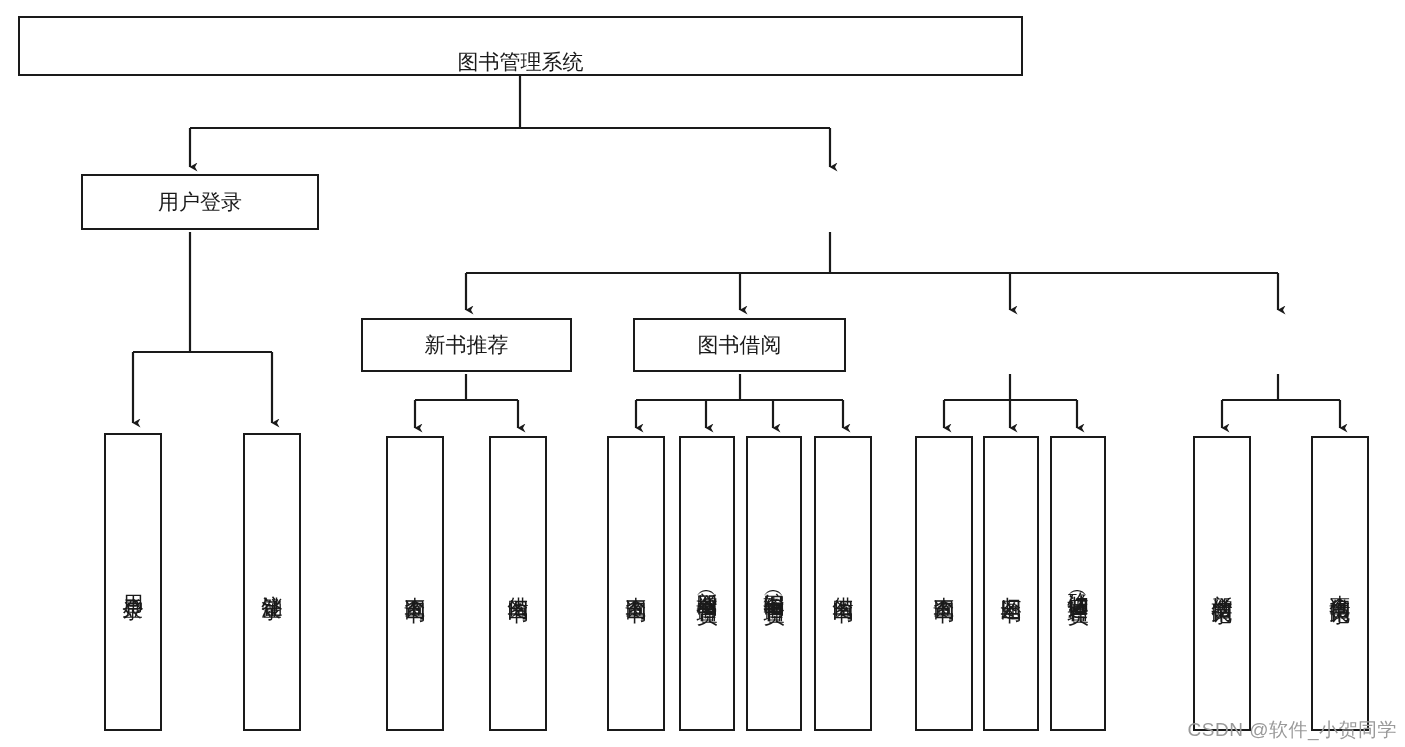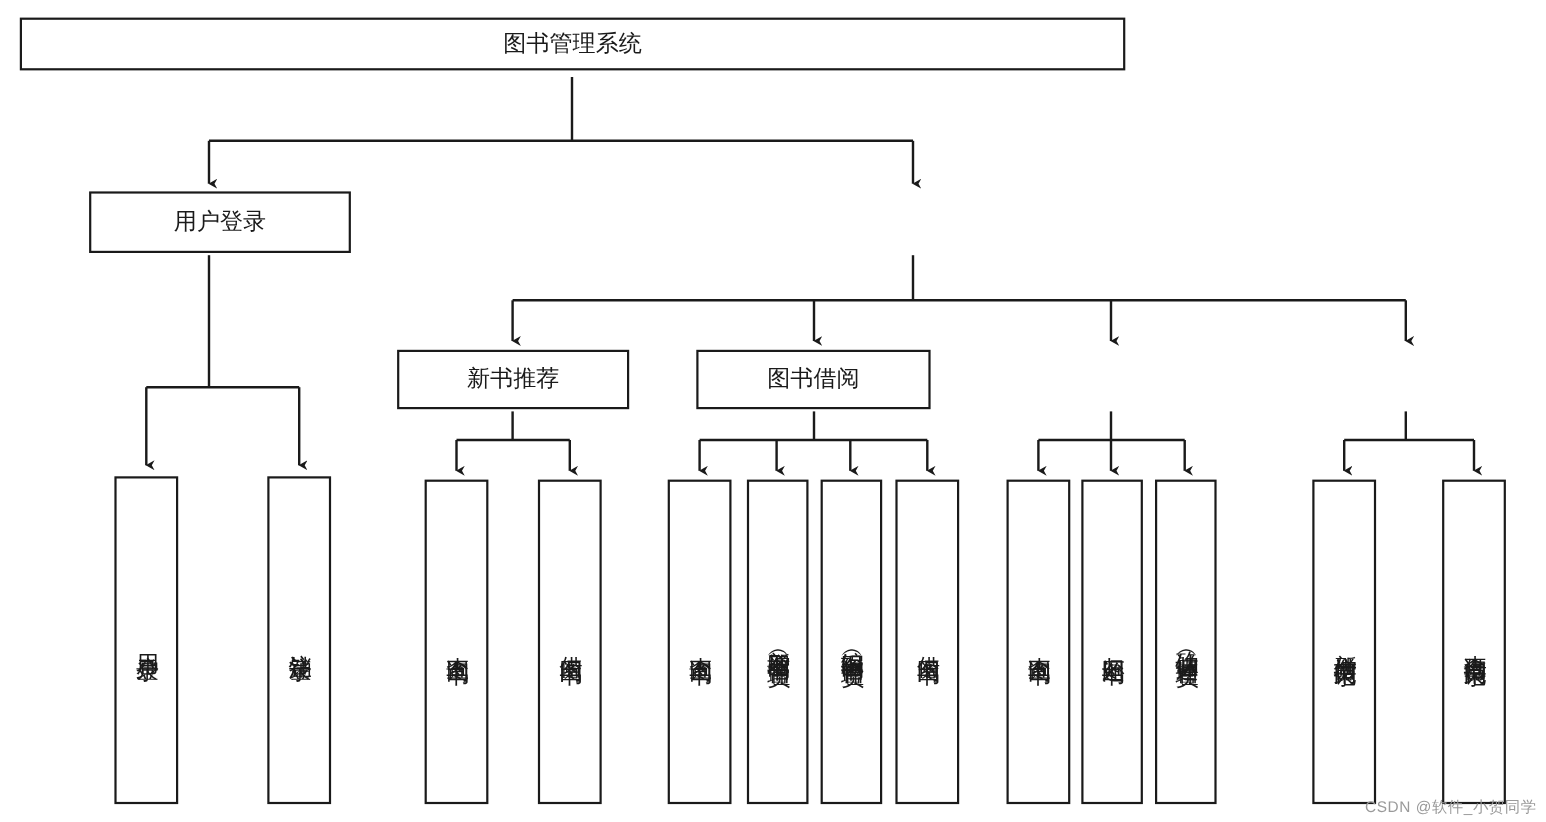--- a/index.html
+++ b/index.html
@@ -45,21 +45,21 @@
     writing-mode: vertical-rl;
     text-orientation: upright;
     letter-spacing: 2px;
     padding: 10px 0;
     white-space: nowrap;
   }
   .watermark {
     position: absolute;
     right: 8px;
     bottom: 4px;
-    font-size: 14px;
+    font-size: 19px;
     color: #9a9a9a;
     letter-spacing: 0.5px;
     white-space: nowrap;
   }
 </style>
 </head>
 <body>
 
 <div id="canvas">
 
@@ -106,21 +106,21 @@
       <path d="M1010,400 L1010,428" marker-end="url(#arrow)"></path>
       <path d="M1077,400 L1077,428" marker-end="url(#arrow)"></path>
 
       <path d="M1278,374 L1278,400"></path>
       <path d="M1222,400 L1340,400"></path>
       <path d="M1222,400 L1222,428" marker-end="url(#arrow)"></path>
       <path d="M1340,400 L1340,428" marker-end="url(#arrow)"></path>
     </g>
   </svg>
 
-  <div class="node h" style="left:18px; top:16px; width:1005px; height:48px;">
+  <div class="node h" style="left:18px; top:16px; width:1005px; height:60px;align-items:flex-end;">
     <span>图书管理系统</span>
   </div>
 
   <div class="node h" style="left:81px; top:174px; width:238px; height:56px;">
     <span>用户登录</span>
   </div>
 
   <div class="node h" style="left:361px; top:318px; width:211px; height:54px;">
     <span>新书推荐</span>
   </div>

